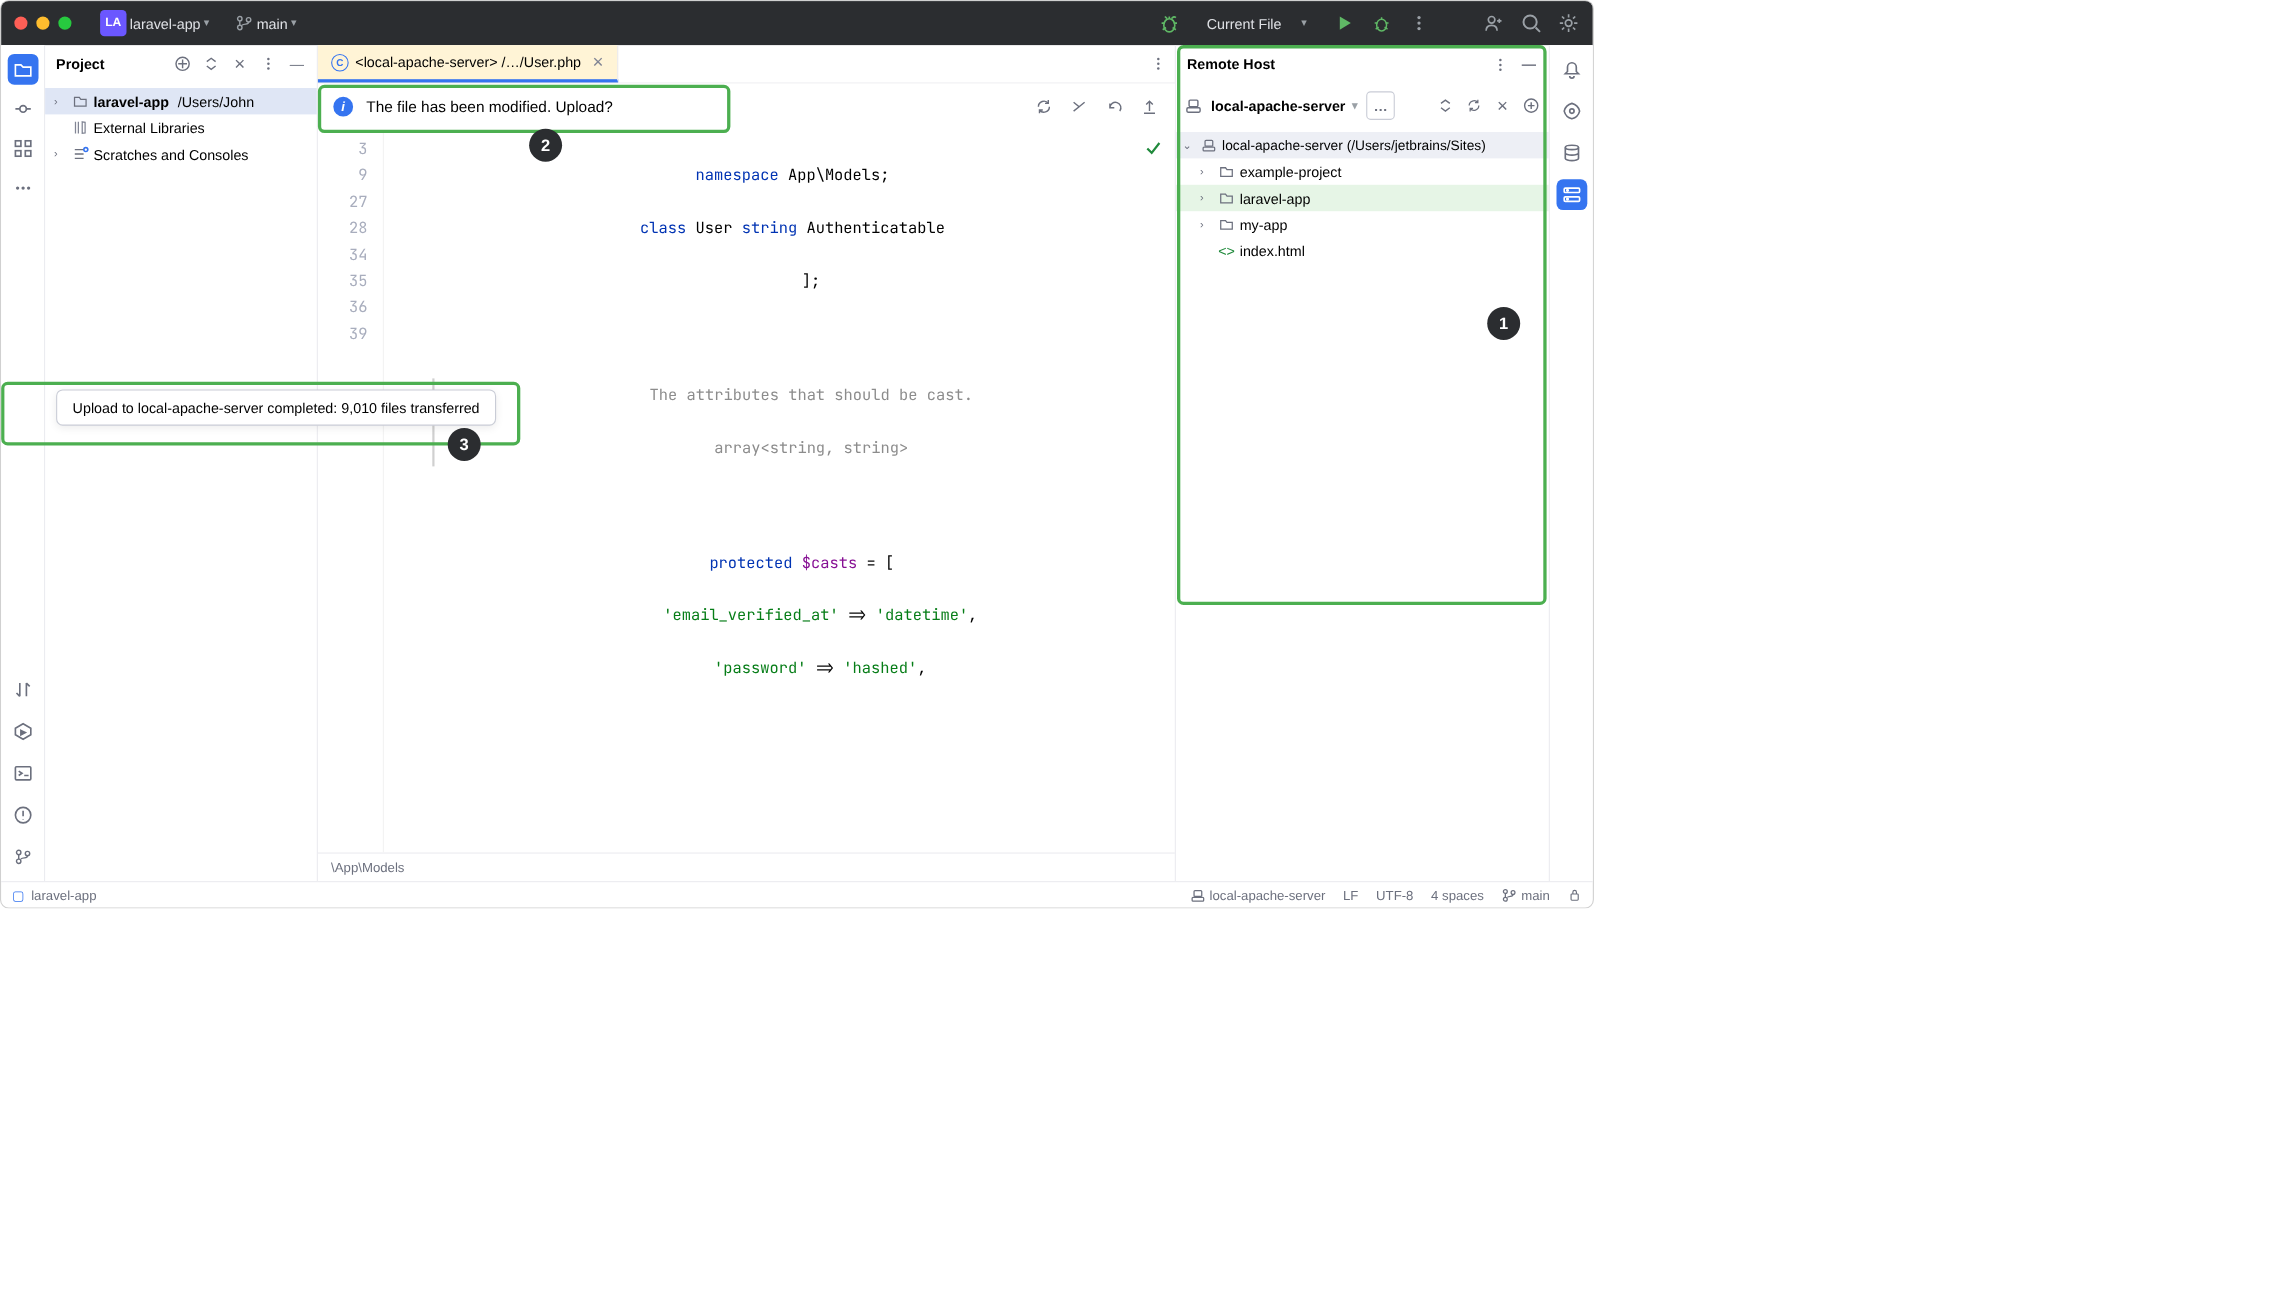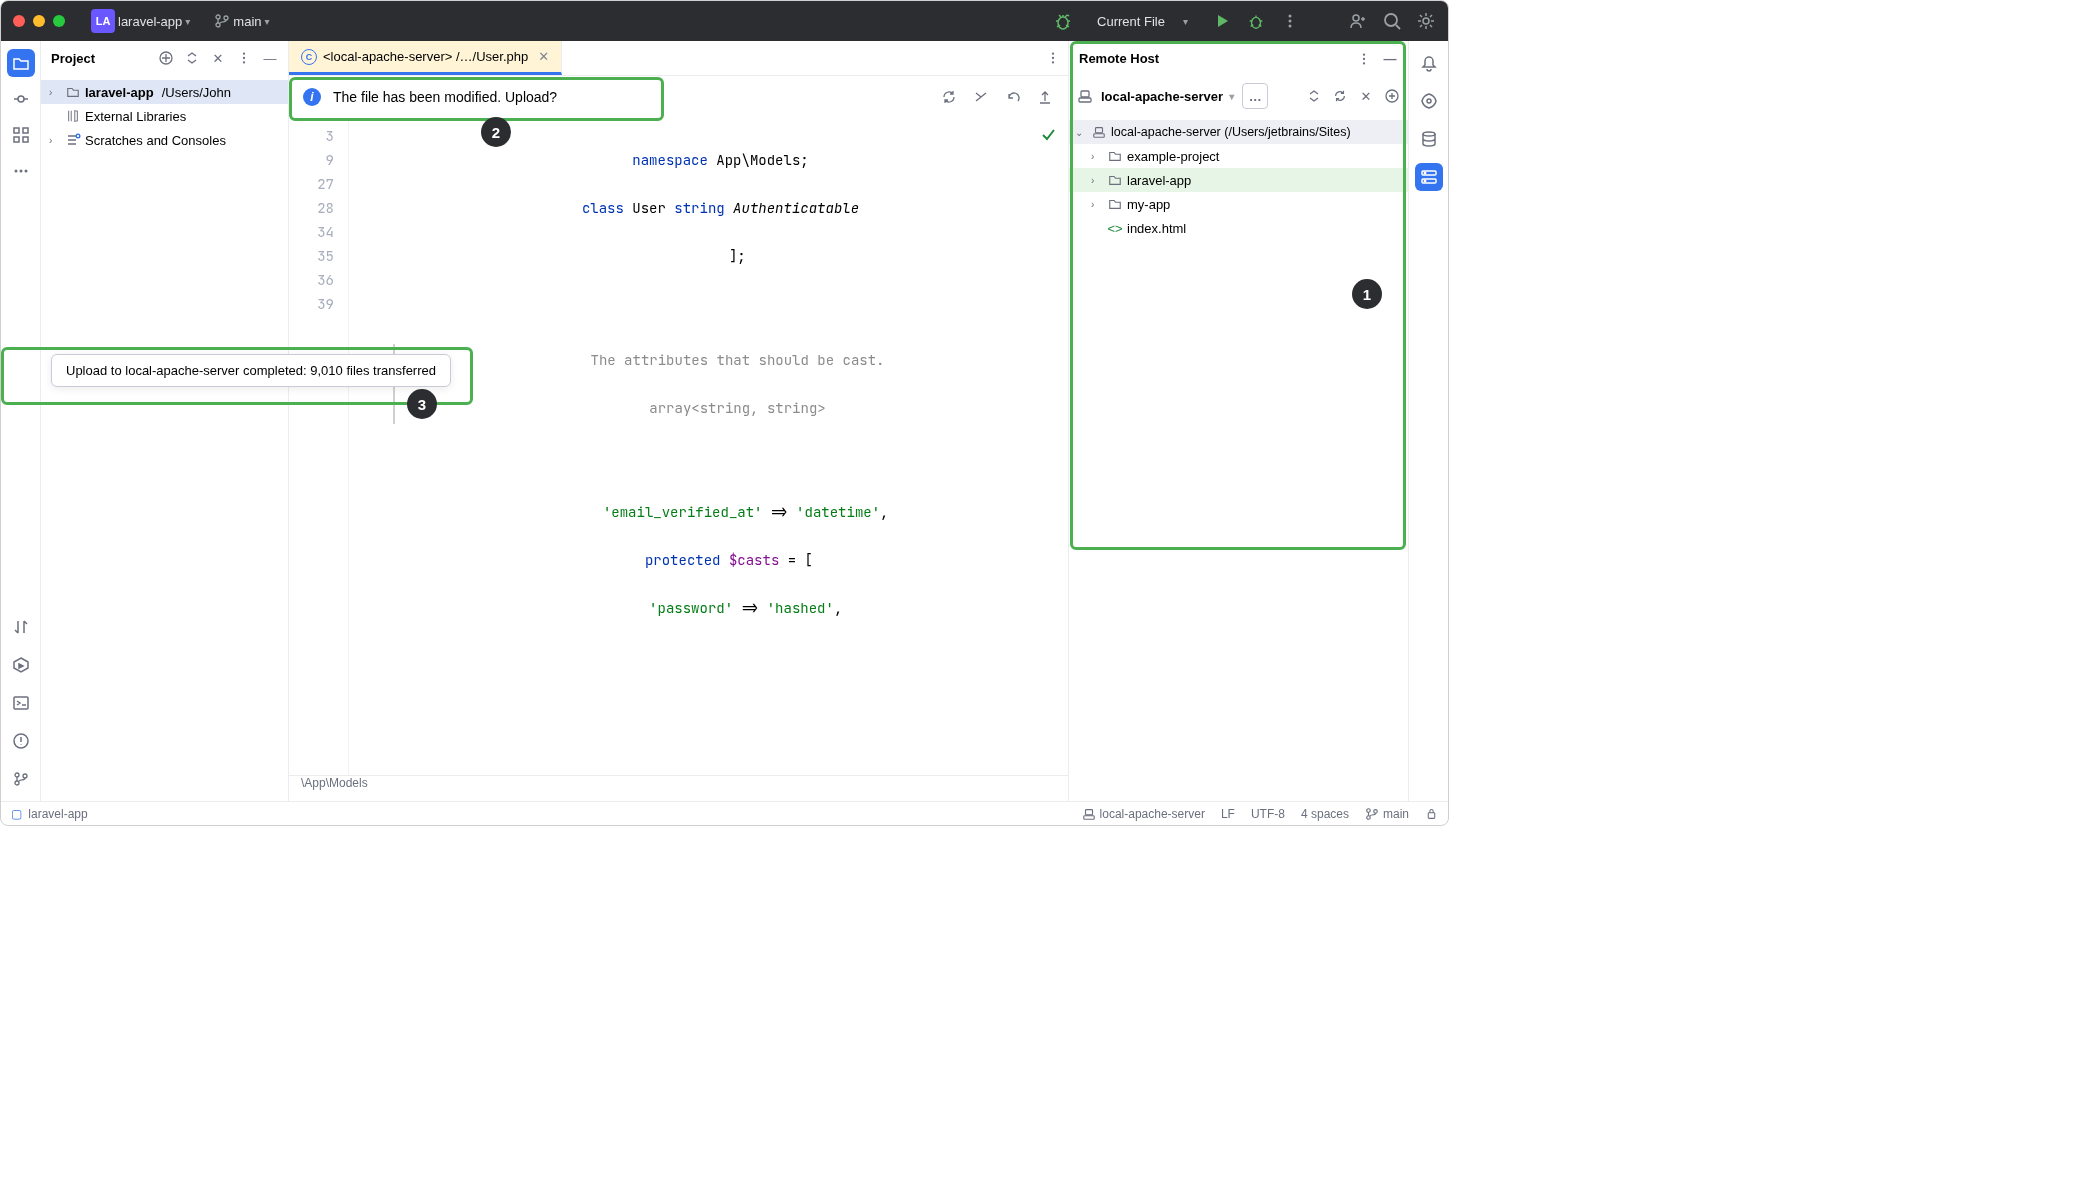--- a/index.html
+++ b/index.html
@@ -60,25 +60,25 @@
 .notif-bar { height: 42px; background: #fff; display: flex; align-items: center; padding: 0 14px; gap: 12px; position: relative; }
 .notif-icon { width: 18px; height: 18px; border-radius: 50%; background: #3574f0; color: #fff; display: flex; align-items: center; justify-content: center; font-weight: 700; font-size: 12px; font-style: italic; }
 .notif-text { font-size: 14px; }
 .notif-actions { margin-left: auto; display: flex; gap: 14px; color: #6c707e; }
 .naction { width: 18px; height: 18px; display: flex; align-items: center; justify-content: center; cursor: pointer; }
 
 .editor-body { flex: 1; display: flex; font-family: "JetBrains Mono", Menlo, monospace; font-size: 14px; position: relative; overflow: hidden; }
 .gutter { width: 60px; text-align: right; color: #a8adbd; padding-top: 6px; padding-right: 14px; line-height: 24px; border-right:1px solid #f2f2f2;}
 .code { flex: 1; padding-top: 6px; padding-left: 24px; line-height: 24px; white-space: pre; text-align: center; }
 .kw { color: #0033b3; }
-.cls { color: #000; font-style: italic; }
+.cls { color: #000; }
 .var { color: #871094; }
 .str { color: #067d17; }
 .doc-block { border-left: 2px solid #d0d0d0; margin: 4px 0 4px 20px; padding: 4px 0 4px 12px; color: #8c8c8c; }
-.breadcrumb { height: 26px; border-top: 1px solid #ebecf0; display: flex; align-items: flex-start; padding: 0 12px; font-size: 12px; color: #6c707e; }
+.breadcrumb { height: 26px; border-top: 1px solid #ebecf0; display: flex; align-items: center; padding: 0 12px; font-size: 12px; color: #6c707e; }
 .editor-check { position: absolute; top: 8px; right: 12px; color: #208a3c; }
 
 
 .remote-panel { width: 340px; border-left: 1px solid #ebecf0; display: flex; flex-direction: column; }
 .remote-header { height: 35px; display: flex; align-items: center; padding: 0 10px; font-weight: 600; }
 .remote-header-icons { margin-left: auto; display: flex; gap: 10px; color: #6c707e; }
 .remote-toolbar { height: 40px; display: flex; align-items: center; padding: 0 8px; gap: 8px; }
 .server-sel { display: flex; align-items: center; gap: 6px; font-weight: 700; }
 .ellipsis-btn { width: 26px; height: 26px; border: 1px solid #c9ccd6; border-radius: 4px; display: flex; align-items: center; justify-content: center; cursor: pointer; font-weight:700; color:#6c707e; }
 .remote-toolbar-icons { margin-left: auto; display: flex; gap: 10px; color: #6c707e; }
@@ -372,22 +372,22 @@
 <div></div>
 <div>39</div>
         </div>
         <div class="code">
 <div><span class="kw">namespace</span><span> App\Models;</span></div>
 <div><span class="kw">class</span><span> User </span><span class="kw">string</span><span class="cls"> Authenticatable</span></div>
 <div><span>    ];</span></div>
 <div>&nbsp;</div>
 <div class="doc-block"><div>The attributes that should be cast.</div><div>&nbsp;</div><div>array&lt;string, string&gt;</div></div>
 <div>&nbsp;</div>
+<div>  <span class="kw">protected</span><span class="var"> $casts</span><span> = [</span></div>
 <div>      <span class="str">'email_verified_at'</span><span> =&gt; </span><span class="str">'datetime'</span><span>,</span></div>
-<div>  <span class="kw">protected</span><span class="var"> $casts</span><span> = [</span></div>
 <div>      <span class="str">'password'</span><span> =&gt; </span><span class="str">'hashed'</span><span>,</span></div>
 <div>&nbsp;</div>
 <div>&nbsp;</div>
 <div>&nbsp;</div>
         </div>
       </div>
       <div class="breadcrumb">
           <span>\App\Models</span>
         </div>
     </div>

